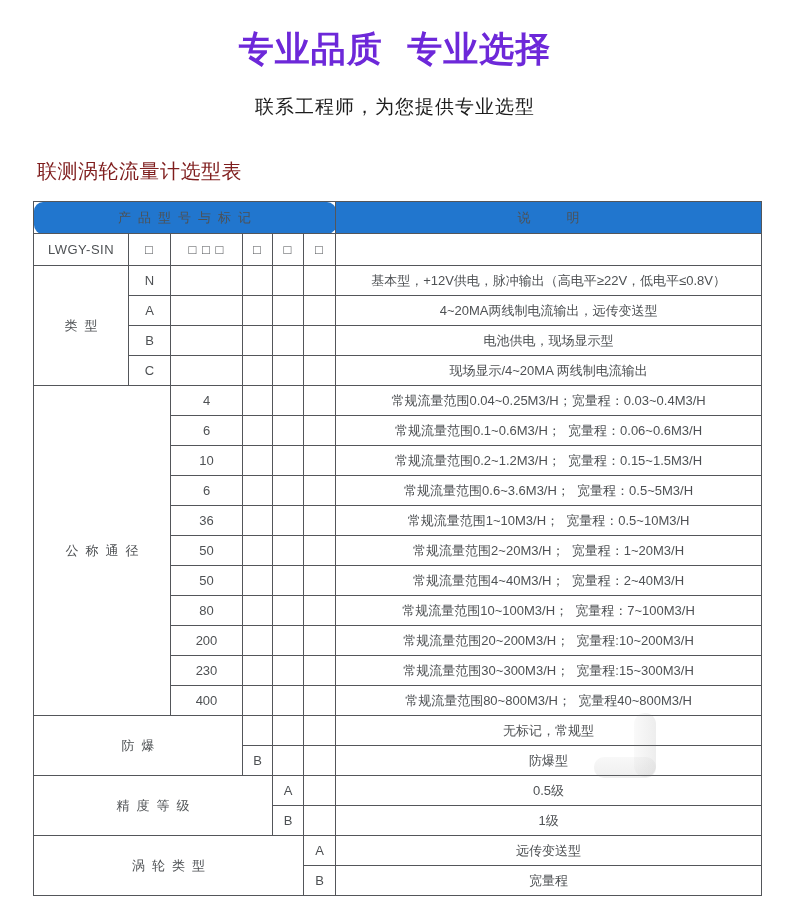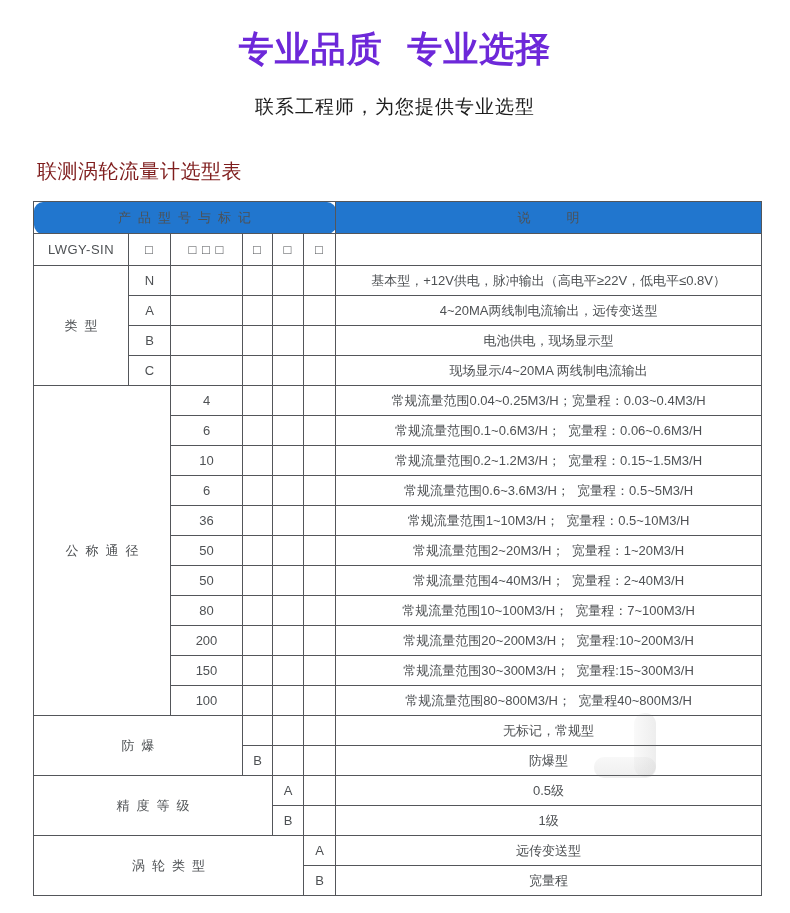--- a/index.html
+++ b/index.html
@@ -209,28 +209,28 @@
       <td class="desc">常规流量范围10~100M3/H；  宽量程：7~100M3/H</td>
     </tr>
     <tr class="r30">
       <td class="size">200</td>
       <td></td>
           <td></td>
           <td></td>
       <td class="desc">常规流量范围20~200M3/H；  宽量程:10~200M3/H</td>
     </tr>
     <tr class="r30">
-      <td class="size">150</td>
+      <td class="size">230</td>
       <td></td>
           <td></td>
           <td></td>
       <td class="desc">常规流量范围30~300M3/H；  宽量程:15~300M3/H</td>
     </tr>
     <tr class="r30">
-      <td class="size">100</td>
+      <td class="size">400</td>
       <td></td>
           <td></td>
           <td></td>
       <td class="desc">常规流量范围80~800M3/H；  宽量程40~800M3/H</td>
     </tr>
 
     <tr class="r30">
       <td class="lbl" colspan="3" rowspan="2">防爆</td>
       <td class="code"></td>
       <td></td>

